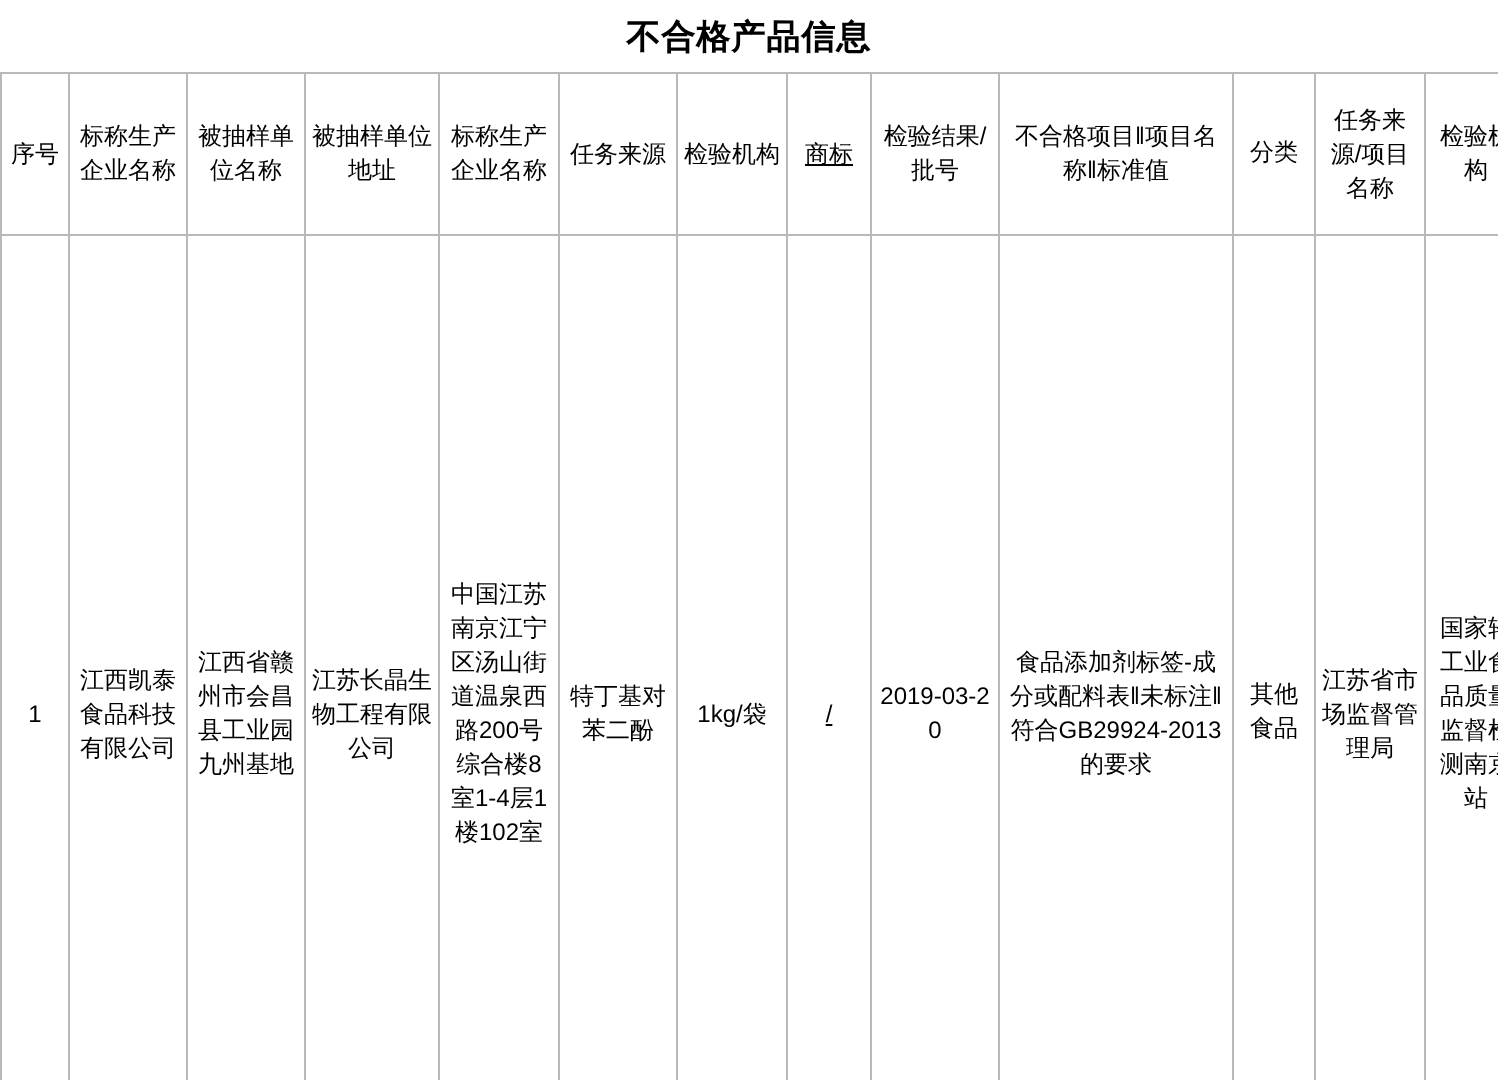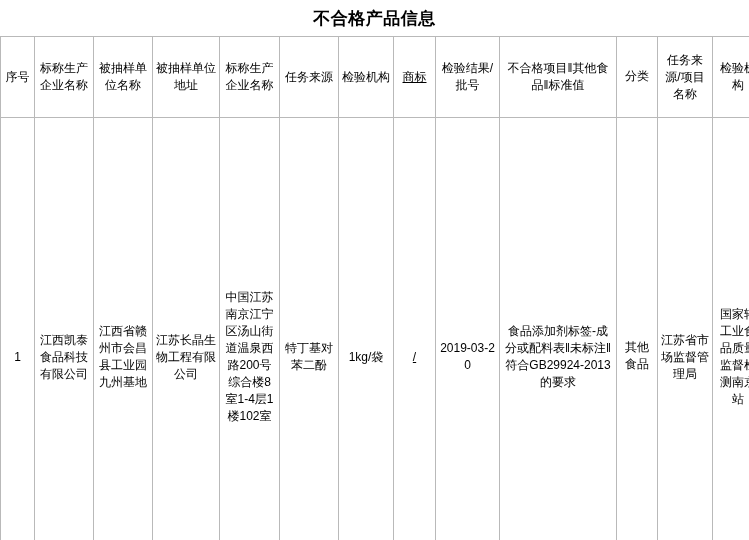--- a/index.html
+++ b/index.html
@@ -79,21 +79,21 @@
       <tr>
         <th class="c-seq">序号</th>
         <th class="c-name">标称生产企业名称</th>
         <th class="c-addr">被抽样单位名称</th>
         <th class="c-sunit">被抽样单位地址</th>
         <th class="c-saddr">标称生产企业名称</th>
         <th class="c-food">任务来源</th>
         <th class="c-spec">检验机构</th>
         <th class="c-brand">商标</th>
         <th class="c-date">检验结果/批号</th>
-        <th class="c-item">不合格项目‖其他食品‖标准值</th>
+        <th class="c-item">不合格项目‖项目名称‖标准值</th>
         <th class="c-class">分类</th>
         <th class="c-task">任务来源/项目名称</th>
         <th class="c-org">检验机构</th>
 
       </tr>
     </thead>
     <tbody>
       <tr>
         <td class="c-seq">1</td>
         <td class="c-name">江西凯泰食品科技有限公司</td>

